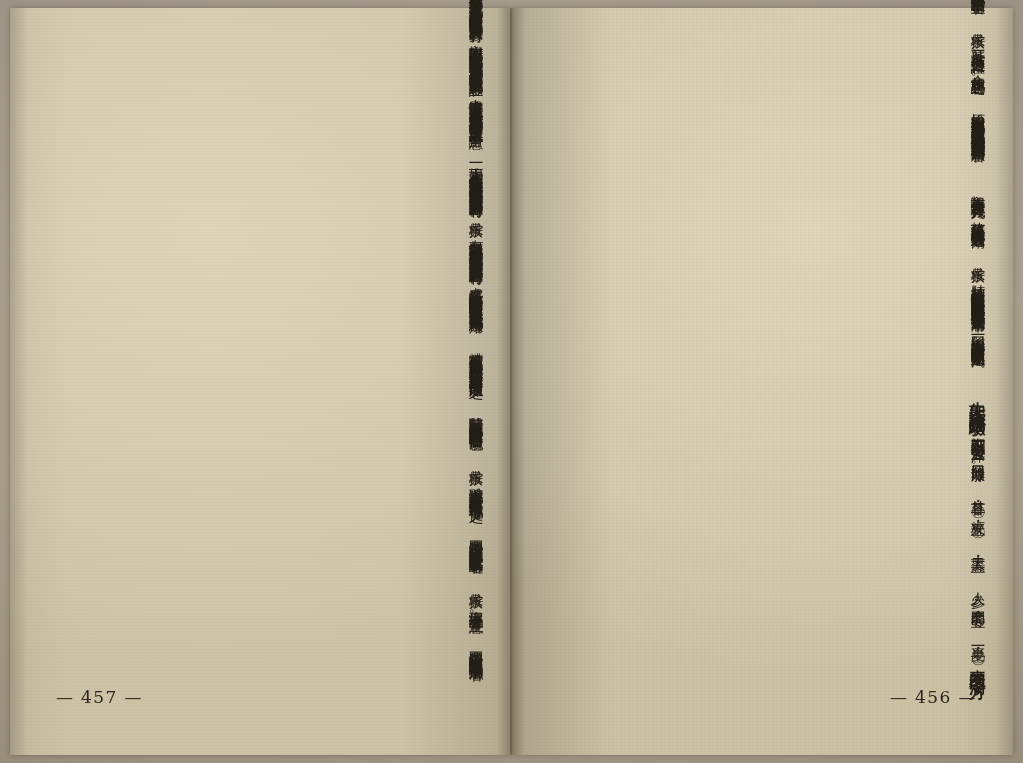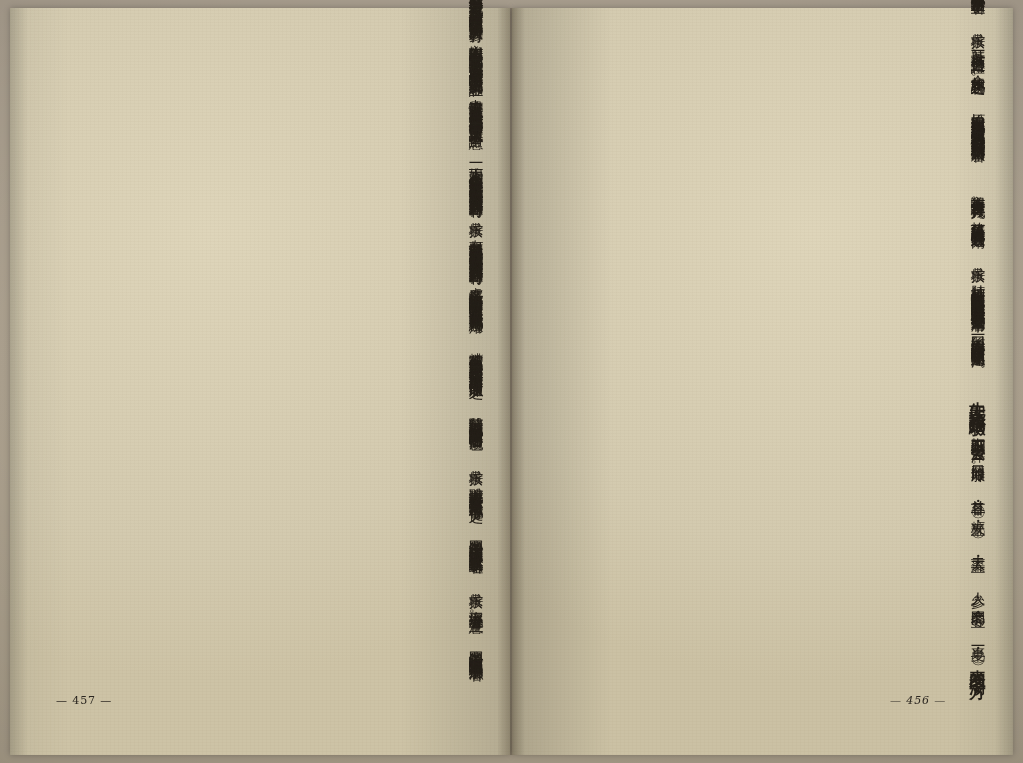--- a/index.html
+++ b/index.html
@@ -104,25 +104,25 @@
   .col.fs-head { font-size: 16.4px; font-weight: 700; letter-spacing: 0.18em; }
   .col { margin-left: 4px; }
 
   .indent-1 { padding-top: 16px; }
   .indent-2 { padding-top: 30px; }
 
   .folio {
     position: absolute;
     bottom: 56px;
     font-family: "DejaVu Serif", serif;
-    font-size: 11px;
+    font-size: 17px;
     color: #2b2620;
     letter-spacing: 0.08em;
   }
-  #folio-right { left: 890px; font-style: italic; }
+  #folio-right { left: 890px; }
   #folio-left  { left: 56px; }
 
   .edgeshadow-l {
     position: absolute; top: 8px; left: 10px; width: 18px; height: 747px;
     background: linear-gradient(90deg, rgba(0,0,0,0.16), rgba(0,0,0,0));
     pointer-events: none;
   }
   .edgeshadow-r {
     position: absolute; top: 8px; left: 995px; width: 18px; height: 747px;
     background: linear-gradient(270deg, rgba(0,0,0,0.16), rgba(0,0,0,0));

